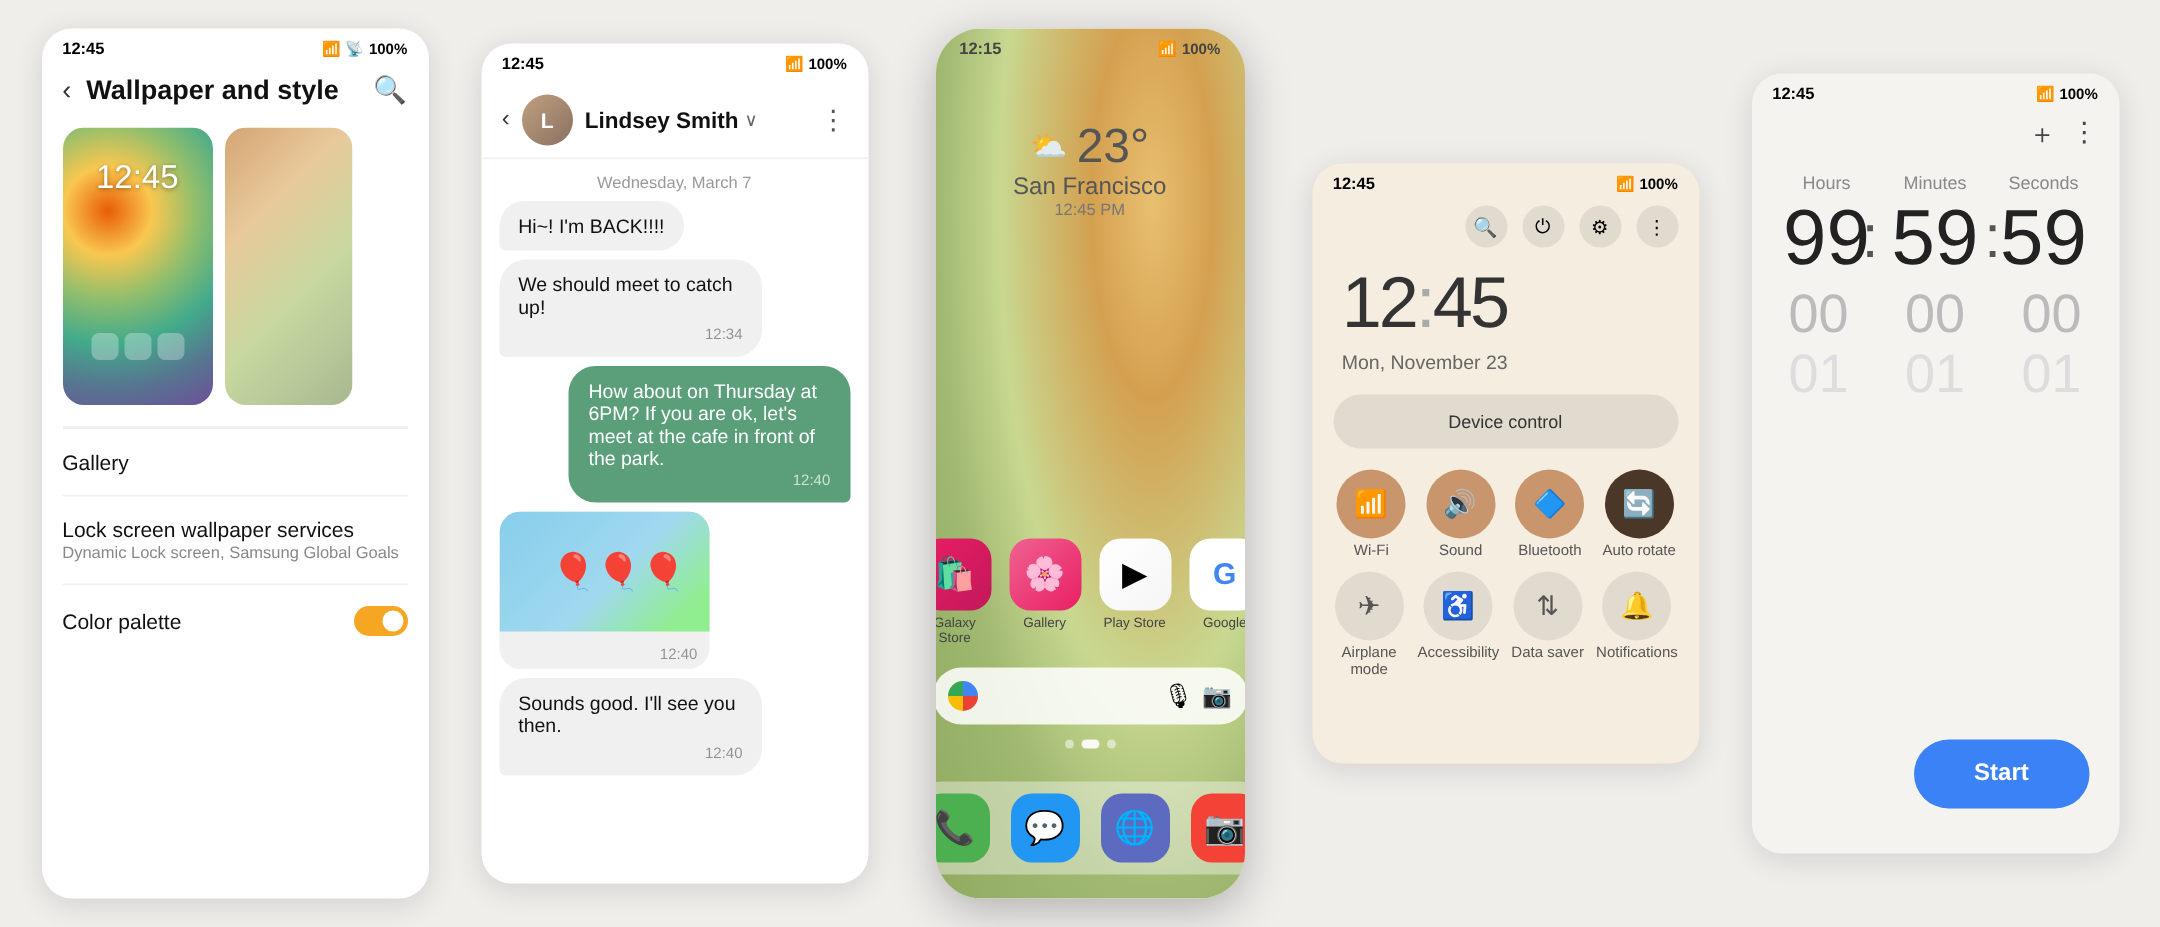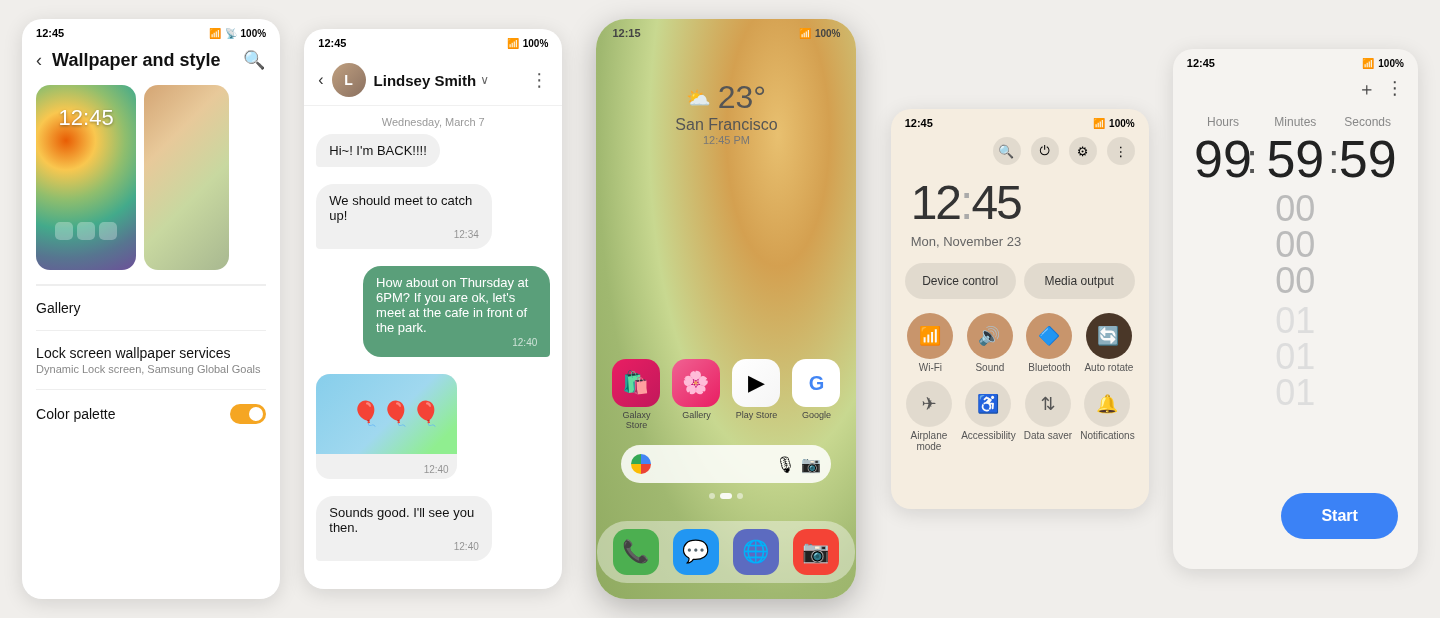--- a/index.html
+++ b/index.html
@@ -219,21 +219,21 @@
       font-size: 11px;
       color: #999;
       padding: 10px 0 6px;
     }
     .msg-body {
       flex: 1;
       overflow-y: hidden;
       padding: 0 12px;
       display: flex;
       flex-direction: column;
-      gap: 17px;
+      gap: 6px;
     }
     .bubble-received {
       background: #f0f0f0;
       border-radius: 18px 18px 18px 4px;
       padding: 9px 13px;
       max-width: 75%;
       font-size: 13px;
       color: #111;
       align-self: flex-start;
     }
@@ -283,21 +283,21 @@
       border-radius: 18px 18px 18px 4px;
       padding: 9px 13px;
       max-width: 75%;
       font-size: 13px;
       color: #111;
       align-self: flex-start;
     }
 
     
     .panel-home {
-      width: 260px;
+      width: 206px;
       height: 580px;
       border-radius: 30px;
       overflow: hidden;
       box-shadow: 0 8px 30px rgba(0,0,0,0.25);
       position: relative;
       flex-shrink: 0;
       margin: 0 10px;
     }
     .home-bg {
       width: 100%;
@@ -624,21 +624,21 @@
       font-weight: 300;
       color: #555;
       position: absolute;
       top: 50%;
       transform: translateY(-50%);
     }
     .timer-colon-1 { left: calc(33.33% - 8px); }
     .timer-colon-2 { left: calc(66.66% - 8px); }
     .timer-subrow {
       display: grid;
-      grid-template-columns: repeat(1, 1fr);
+      grid-template-columns: repeat(3, 1fr);
       padding: 2px 6px;
       text-align: center;
     }
     .timer-num-sub {
       font-size: 36px;
       font-weight: 300;
       color: #bbb;
       line-height: 1;
     }
     .timer-start-wrap {
@@ -814,21 +814,20 @@
     <div class="qs-top-icon">⏻</div>
     <div class="qs-top-icon">⚙</div>
     <div class="qs-top-icon">⋮</div>
   </div>
   <div class="qs-clock">
     <span>12</span><span class="qs-clock-colon">:</span><span>45</span>
   </div>
   <div class="qs-date">Mon, November 23</div>
   <div class="qs-device-media">
     <div class="qs-btn">Device control</div>
-    <div class="qs-btn">Media output</div>
   </div>
   <div class="qs-tiles">
     <div class="qs-tile">
       <div class="qs-tile-icon active">📶</div>
       <span class="qs-tile-label">Wi-Fi</span>
     </div>
     <div class="qs-tile">
       <div class="qs-tile-icon active">🔊</div>
       <span class="qs-tile-label">Sound</span>
     </div>

